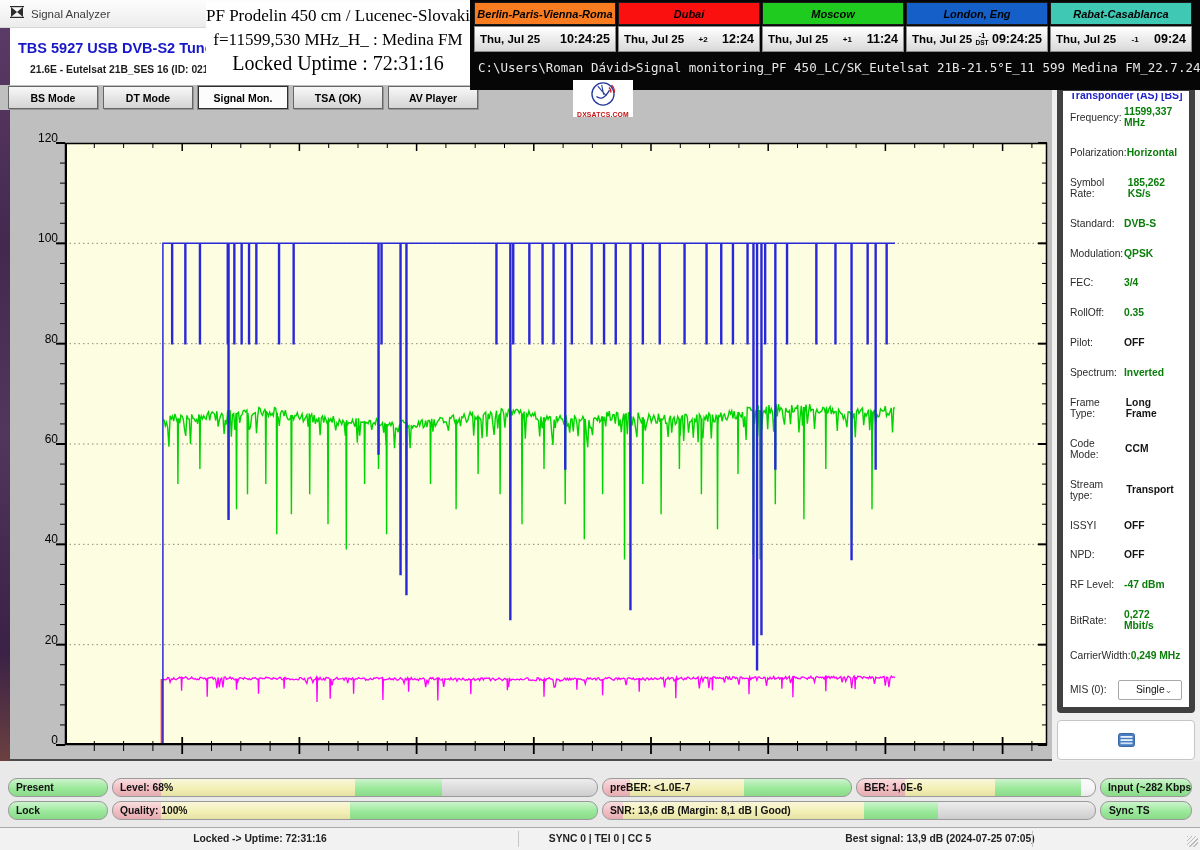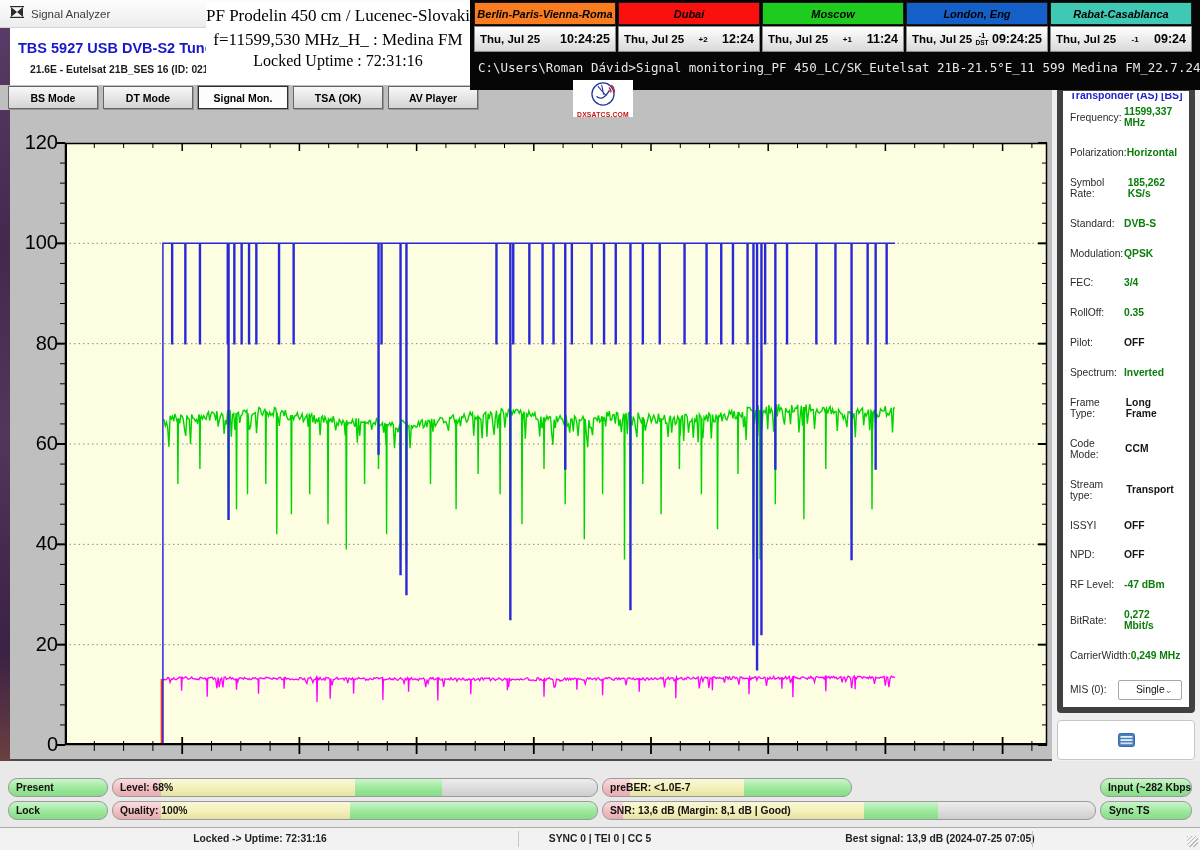--- a/index.html
+++ b/index.html
@@ -14,21 +14,21 @@
   .leftstrip{position:absolute;left:0;top:28px;width:10px;height:733px;
     background:linear-gradient(180deg,#5a3a66,#44284e 30%,#53365c 55%,#3a2146 85%,#6b4040);}
 
   
   .header-panel{position:absolute;left:10px;top:28px;width:460px;height:57px;background:#ffffff;}
   .tuner{position:absolute;left:8px;top:12px;font-size:14.5px;font-weight:bold;color:#1717c9;}
   .lnb{position:absolute;left:20px;top:36px;font-size:10.3px;font-weight:bold;color:#1c1c1c;white-space:nowrap;}
   .overlay-box{position:absolute;left:206px;top:2px;width:264px;height:83px;background:#ffffff;
     z-index:3;text-align:center;font-family:"Liberation Serif",serif;color:#000;}
   .ov1,.ov2{font-size:17px;margin-top:4px;white-space:nowrap;}
-  .ov3{font-size:16px;margin-top:2px;white-space:nowrap;}
+  .ov3{font-size:20px;margin-top:2px;white-space:nowrap;}
 
   
   .black-panel{position:absolute;left:470px;top:0;width:730px;height:90px;background:#060606;z-index:4;}
   .clock-row{position:absolute;left:4px;top:2px;display:flex;gap:2px;}
   .clock{width:142px;}
   .clock-head{height:21px;border:1px solid #1a1a1a;display:flex;align-items:center;justify-content:center;
     font-size:11px;font-weight:bold;font-style:italic;color:#000;white-space:nowrap;overflow:hidden;}
   .clock-body{height:24px;margin-top:1px;background:linear-gradient(#ffffff,#d9d9d9);
     border:1px solid #8a8a8a;display:flex;align-items:center;justify-content:space-between;
     padding:0 5px;font-size:11.5px;font-weight:bold;color:#000;}
@@ -52,21 +52,21 @@
     display:flex;align-items:center;justify-content:center;cursor:default;}
   .tab.active{background:#fcfcfc;border:1px solid #2e2e2e;box-shadow:0 0 0 1px #8a8a8a;}
 
   
   .main{position:absolute;left:10px;top:110px;width:1042px;height:649px;background:#bfbfbf;
     border-bottom:2px solid #4a4a4a;z-index:2;}
   .legend{position:absolute;left:60px;top:8px;display:flex;gap:28px;align-items:center;}
   .leg{display:flex;align-items:center;gap:9px;font-size:12.5px;color:#111;}
   .leg-line{width:30px;height:2px;display:inline-block;}
   #plot{position:absolute;left:55px;top:33px;overflow:visible;}
-  .ylab{position:absolute;width:48px;text-align:right;font-size:20px;color:#000;left:0;}
+  .ylab{position:absolute;width:48px;text-align:right;font-size:12px;color:#000;left:0;}
 
   
   .rightpanel{position:absolute;left:1052px;top:90px;width:148px;height:671px;background:#efefef;z-index:3;}
   .tp-card{position:absolute;left:5px;top:-5px;width:138px;height:628px;background:#fff;
     border:6px solid #404040;border-radius:4px;box-sizing:border-box;padding:2px 7px 7px;
     display:flex;flex-direction:column;}
   .tp-title-clip{height:8px;overflow:hidden;position:relative;}
   .tp-title-clip span{position:absolute;bottom:0;left:0;font-size:10.5px;font-weight:bold;color:#2222cc;white-space:nowrap;}
   .tp-rows{flex:1;display:flex;flex-direction:column;justify-content:space-between;margin-top:5px;}
   .tp-row{display:flex;justify-content:space-between;align-items:center;font-size:10.3px;}
@@ -448,20 +448,23 @@
 <div class="barsarea" id="barsarea">
     <div class="sbar" style="left: 8px; top: 17px; width: 100px; background: linear-gradient(rgba(255, 255, 255, 0.55), rgba(255, 255, 255, 0.1) 55%, rgba(0, 0, 0, 0.05)), linear-gradient(90deg, rgb(144, 230, 144) 0%, rgb(144, 230, 144) 100%);">
       <span>Present</span>
     </div>
     <div class="sbar" style="left: 112px; top: 17px; width: 486px; background: linear-gradient(rgba(255, 255, 255, 0.55), rgba(255, 255, 255, 0.1) 55%, rgba(0, 0, 0, 0.05)), linear-gradient(90deg, rgb(240, 182, 187) 0%, rgb(240, 182, 187) 10%, rgb(242, 238, 174) 10%, rgb(242, 238, 174) 50%, rgb(144, 230, 144) 50%, rgb(144, 230, 144) 68%, rgb(216, 216, 216) 68%, rgb(216, 216, 216) 100%);">
       <span>Level: 68%</span>
     </div>
     <div class="sbar" style="left: 602px; top: 17px; width: 250px; background: linear-gradient(rgba(255, 255, 255, 0.55), rgba(255, 255, 255, 0.1) 55%, rgba(0, 0, 0, 0.05)), linear-gradient(90deg, rgb(240, 182, 187) 0%, rgb(240, 182, 187) 11%, rgb(242, 238, 174) 11%, rgb(242, 238, 174) 57%, rgb(144, 230, 144) 57%, rgb(144, 230, 144) 100%);">
       <span>preBER: &lt;1.0E-7</span>
     </div>
+    <div class="sbar" style="left: 856px; top: 17px; width: 240px; background: linear-gradient(rgba(255, 255, 255, 0.55), rgba(255, 255, 255, 0.1) 55%, rgba(0, 0, 0, 0.05)), linear-gradient(90deg, rgb(240, 182, 187) 0%, rgb(240, 182, 187) 20%, rgb(242, 238, 174) 20%, rgb(242, 238, 174) 58%, rgb(144, 230, 144) 58%, rgb(144, 230, 144) 94%, rgb(246, 246, 246) 94%, rgb(246, 246, 246) 100%);">
+      <span>BER: 1,0E-6</span>
+    </div>
     <div class="sbar" style="left: 1100px; top: 17px; width: 92px; background: linear-gradient(rgba(255, 255, 255, 0.55), rgba(255, 255, 255, 0.1) 55%, rgba(0, 0, 0, 0.05)), linear-gradient(90deg, rgb(144, 230, 144) 0%, rgb(144, 230, 144) 100%);">
       <span>Input (~282 Kbps)</span>
     </div>
     <div class="sbar" style="left: 8px; top: 40px; width: 100px; background: linear-gradient(rgba(255, 255, 255, 0.55), rgba(255, 255, 255, 0.1) 55%, rgba(0, 0, 0, 0.05)), linear-gradient(90deg, rgb(144, 230, 144) 0%, rgb(144, 230, 144) 100%);">
       <span>Lock</span>
     </div>
     <div class="sbar" style="left: 112px; top: 40px; width: 486px; background: linear-gradient(rgba(255, 255, 255, 0.55), rgba(255, 255, 255, 0.1) 55%, rgba(0, 0, 0, 0.05)), linear-gradient(90deg, rgb(240, 182, 187) 0%, rgb(240, 182, 187) 10%, rgb(242, 238, 174) 10%, rgb(242, 238, 174) 49%, rgb(144, 230, 144) 49%, rgb(144, 230, 144) 100%);">
       <span>Quality: 100%</span>
     </div>
     <div class="sbar" style="left: 602px; top: 40px; width: 494px; background: linear-gradient(rgba(255, 255, 255, 0.55), rgba(255, 255, 255, 0.1) 55%, rgba(0, 0, 0, 0.05)), linear-gradient(90deg, rgb(240, 182, 187) 0%, rgb(240, 182, 187) 4%, rgb(242, 238, 174) 4%, rgb(242, 238, 174) 53%, rgb(144, 230, 144) 53%, rgb(144, 230, 144) 68%, rgb(216, 216, 216) 68%, rgb(216, 216, 216) 100%);">

